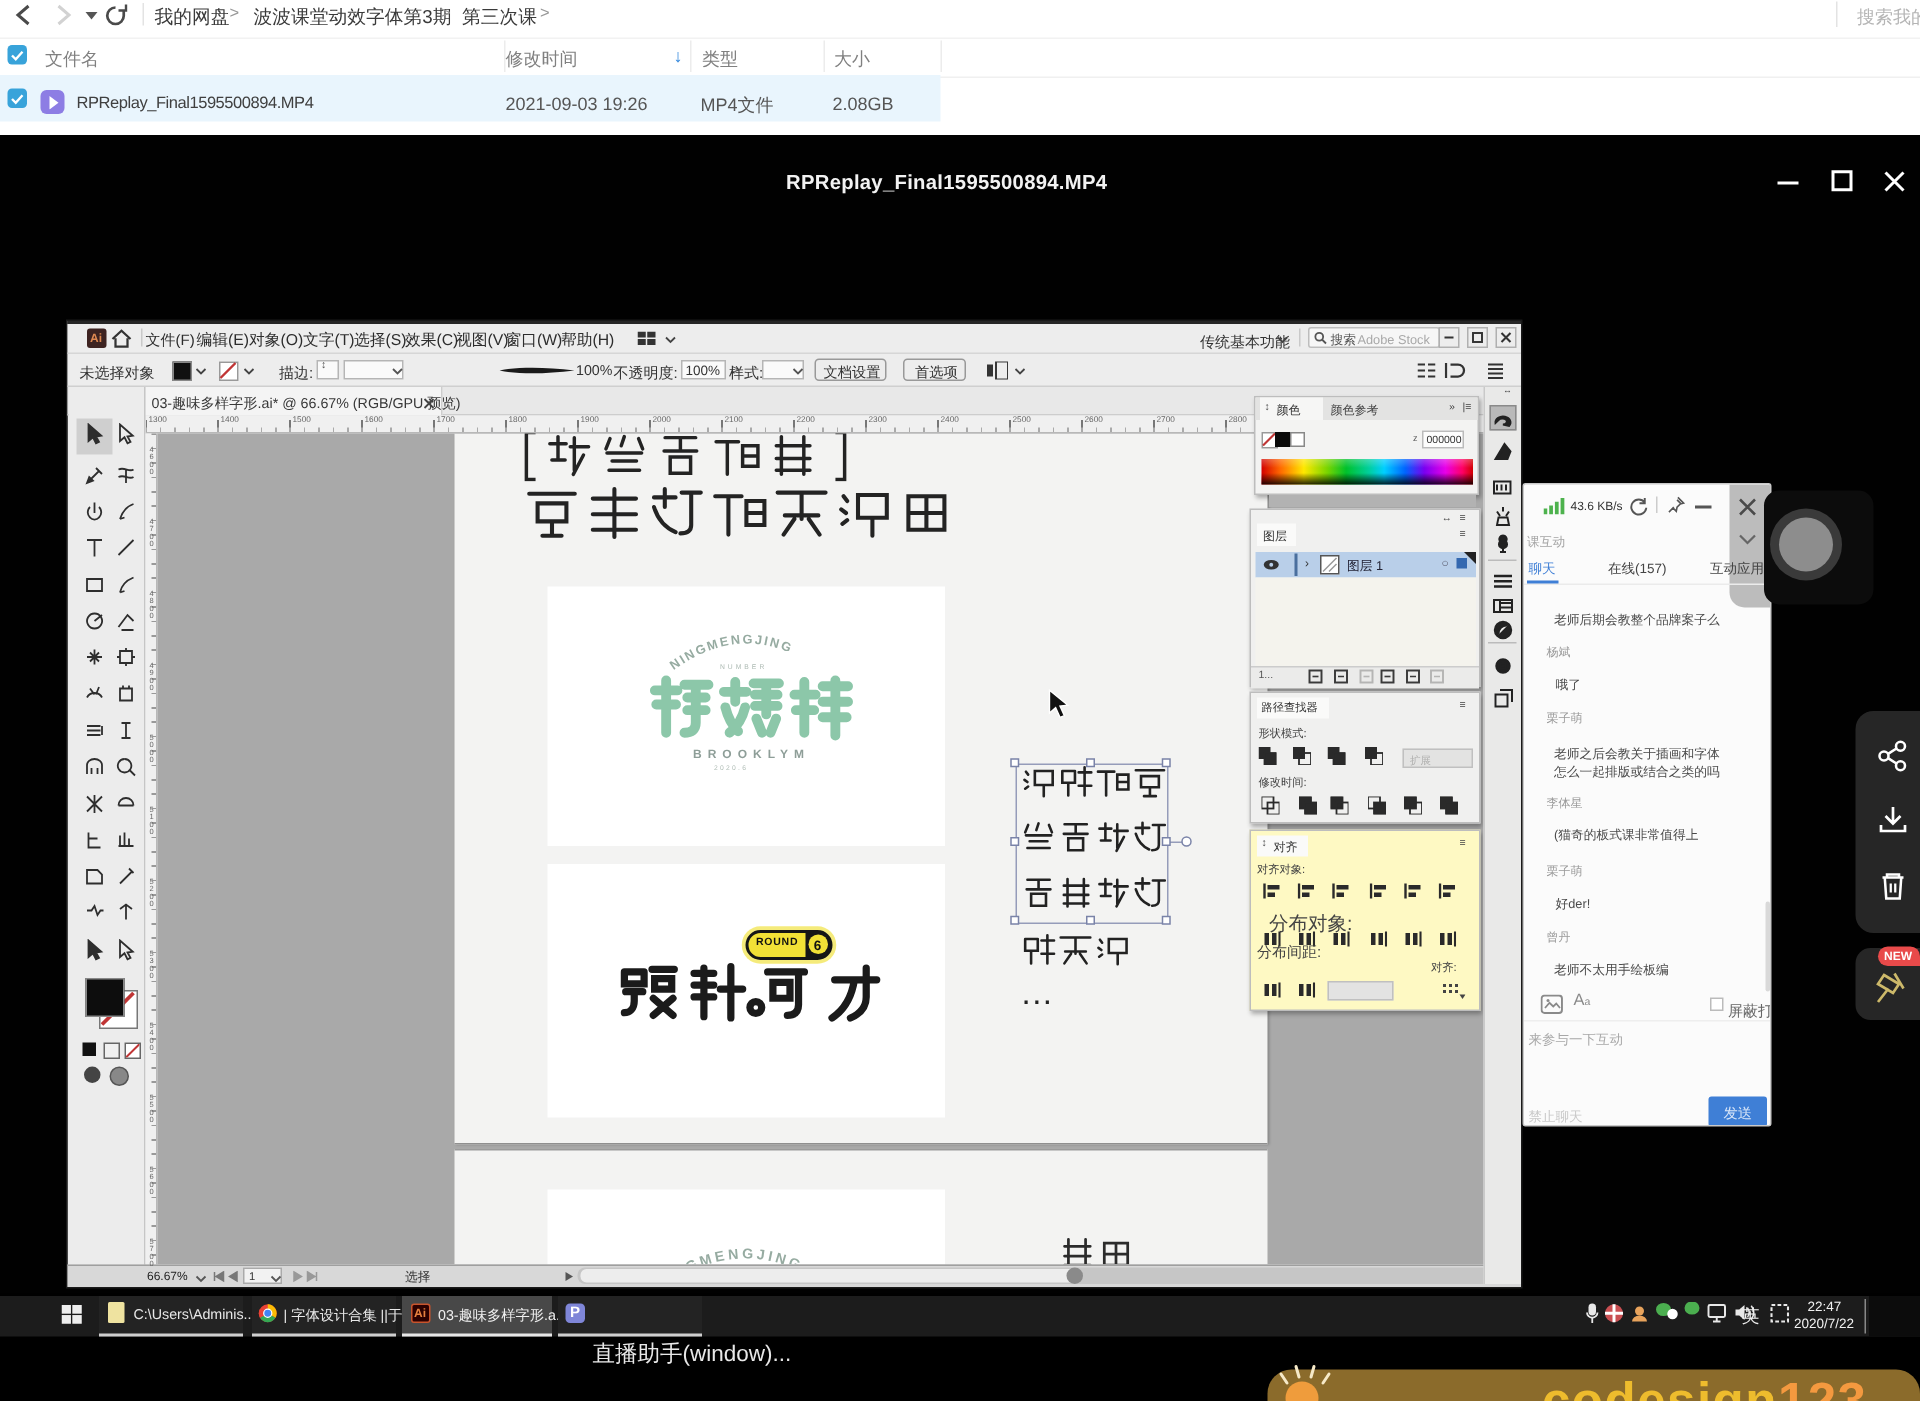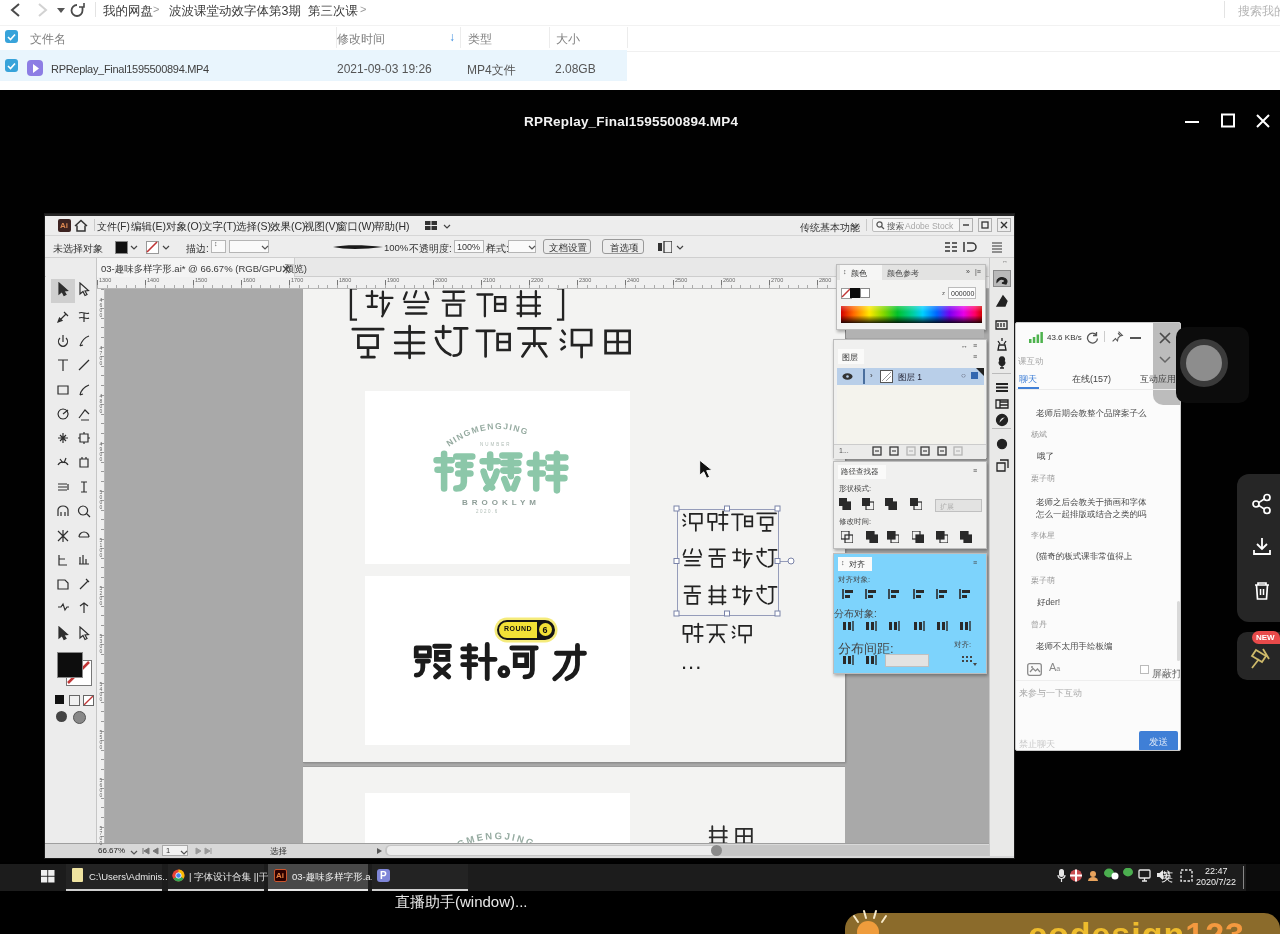--- a/index.html
+++ b/index.html
@@ -605,21 +605,21 @@
           </div>
           <div class="abs" style="left: 126px; top: 69px;">
             <svg width="12" height="12">
               <rect x="0" y="0" width="8" height="8" fill="#2a2a2a" stroke="#2a2a2a" stroke-width="1.2"></rect>
               <rect x="4" y="4" width="8" height="8" fill="#2a2a2a" stroke="#2a2a2a" stroke-width="1.2"></rect>
             </svg>
           </div>
         </div>
     </div>
 
-    <div class="abs" style="left:788px;top:339px;width:154px;height:121px;background:#7dd3fc;border:1px solid #bdbdbd;box-sizing:border-box;box-shadow:1px 2px 3px rgba(0,0,0,.3);z-index:5">
+    <div class="abs" style="left:788px;top:339px;width:154px;height:121px;background:#fef9c3;border:1px solid #bdbdbd;box-sizing:border-box;box-shadow:1px 2px 3px rgba(0,0,0,.3);z-index:5">
       <div class="abs" style="left:4px;top:3px;width:34px;height:14px;background:#fafaf9"></div>
       <div class="t" style="left:7px;top:5px;font-size:7px;color:#555">↕</div>
       <div class="t" style="left:15px;top:5px;font-size:8px;color:#333">对齐</div>
       <div class="t" style="left:139px;top:5px;font-size:7px;color:#444">≡</div>
       <div class="t" style="left:4px;top:21px;font-size:7.5px;color:#444">对齐对象:</div>
       <div id="alrow1">
           <div class="abs" style="left: 8px; top: 34px;">
             <svg width="12" height="12">
               <path d="M1,1 V11" stroke="#2a2a2a" stroke-width="1.6"></path>
               <rect x="3" y="2" width="8" height="3" fill="#2a2a2a"></rect>
@@ -655,21 +655,21 @@
             </svg>
           </div>
           <div class="abs" style="left: 125px; top: 34px;">
             <svg width="12" height="12">
               <path d="M1,1 V11" stroke="#2a2a2a" stroke-width="1.6"></path>
               <rect x="3" y="2" width="8" height="3" fill="#2a2a2a"></rect>
               <rect x="3" y="7" width="5" height="3" fill="#2a2a2a"></rect>
             </svg>
           </div>
         </div>
-      <div class="t" style="left:0;top:53px;font-size:10px;color:#444">分布对象:</div>
+      <div class="t" style="left:12px;top:53px;font-size:13px;color:#444">分布对象:</div>
       <div id="alrow2">
           <div class="abs" style="left: 8px; top: 66px;">
             <svg width="12" height="12">
               <rect x="1" y="2" width="3" height="8" fill="#2a2a2a"></rect>
               <rect x="6" y="2" width="3" height="8" fill="#2a2a2a"></rect>
               <path d="M11,1 V11" stroke="#2a2a2a" stroke-width="1.4"></path>
             </svg>
           </div>
           <div class="abs" style="left: 31px; top: 66px;">
             <svg width="12" height="12">
@@ -700,21 +700,21 @@
             </svg>
           </div>
           <div class="abs" style="left: 125px; top: 66px;">
             <svg width="12" height="12">
               <rect x="1" y="2" width="3" height="8" fill="#2a2a2a"></rect>
               <rect x="6" y="2" width="3" height="8" fill="#2a2a2a"></rect>
               <path d="M11,1 V11" stroke="#2a2a2a" stroke-width="1.4"></path>
             </svg>
           </div>
         </div>
-      <div class="t" style="left:4px;top:86px;font-size:13px;color:#444">分布间距:</div>
+      <div class="t" style="left:4px;top:74px;font-size:10px;color:#444">分布间距:</div>
       <div class="t" style="left:120px;top:86px;font-size:7.5px;color:#444">对齐:</div>
       <div id="alrow3">
           <div class="abs" style="left: 8px; top: 100px;">
             <svg width="12" height="12">
               <rect x="1" y="2" width="3" height="8" fill="#2a2a2a"></rect>
               <rect x="6" y="2" width="3" height="8" fill="#2a2a2a"></rect>
               <path d="M11,1 V11" stroke="#2a2a2a" stroke-width="1.4"></path>
             </svg>
           </div>
           <div class="abs" style="left: 31px; top: 100px;">

